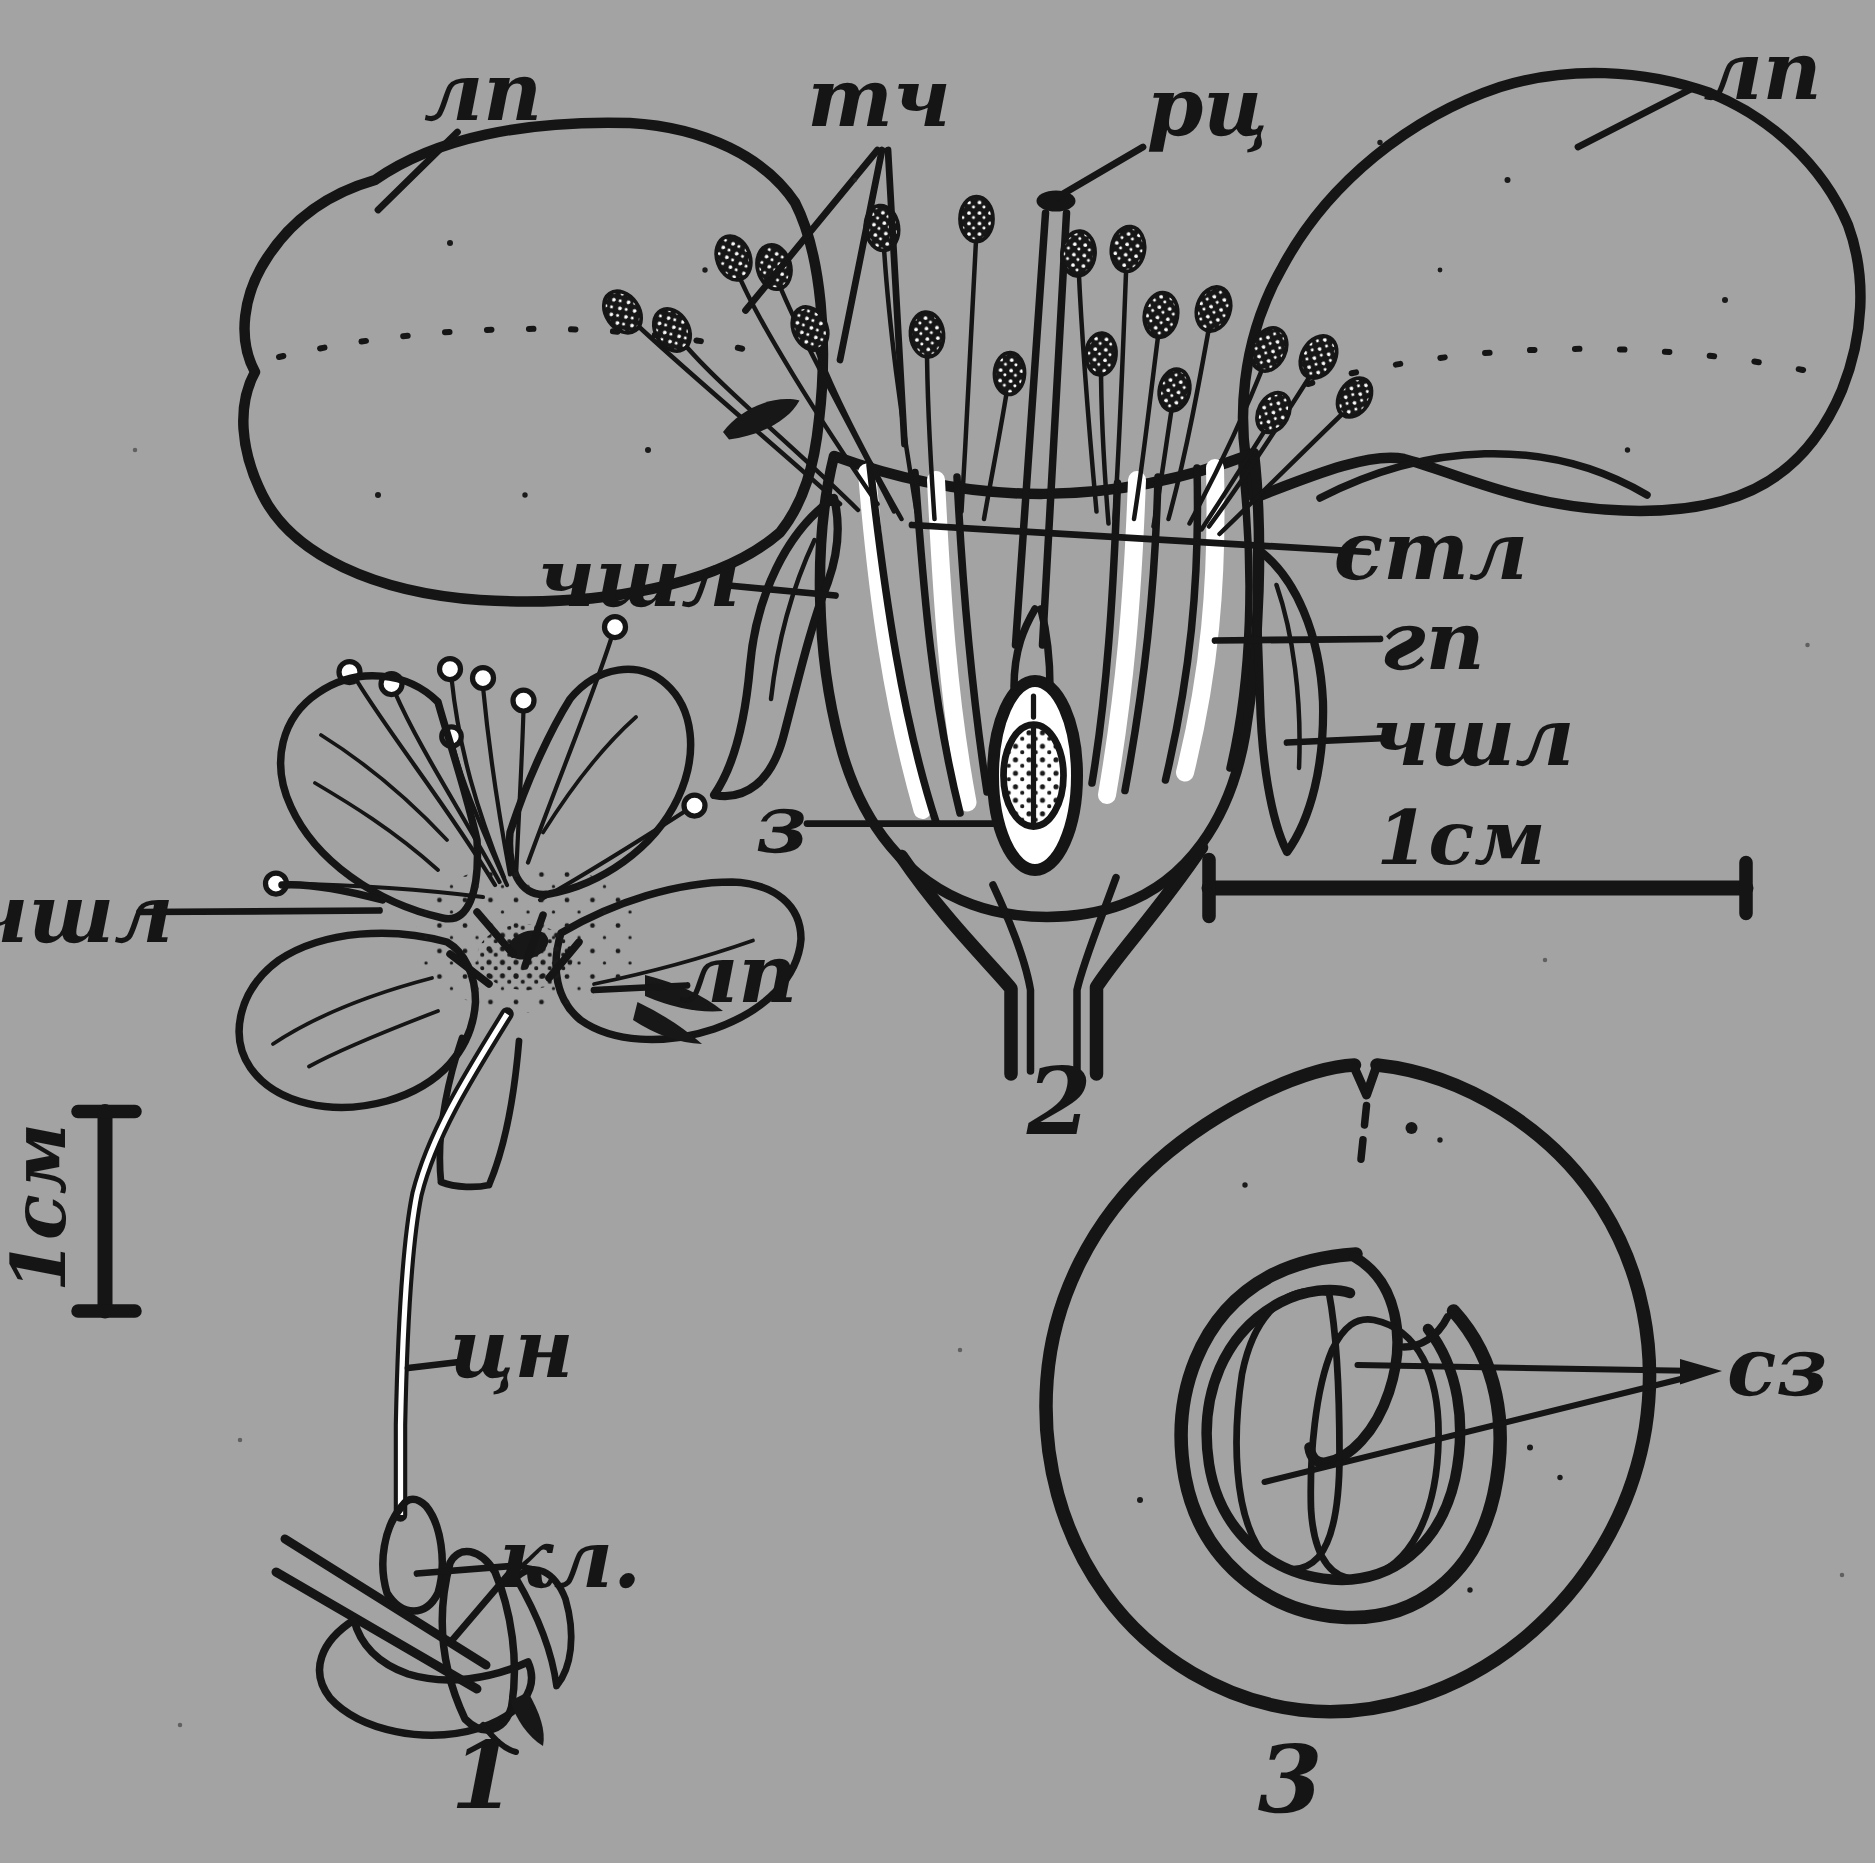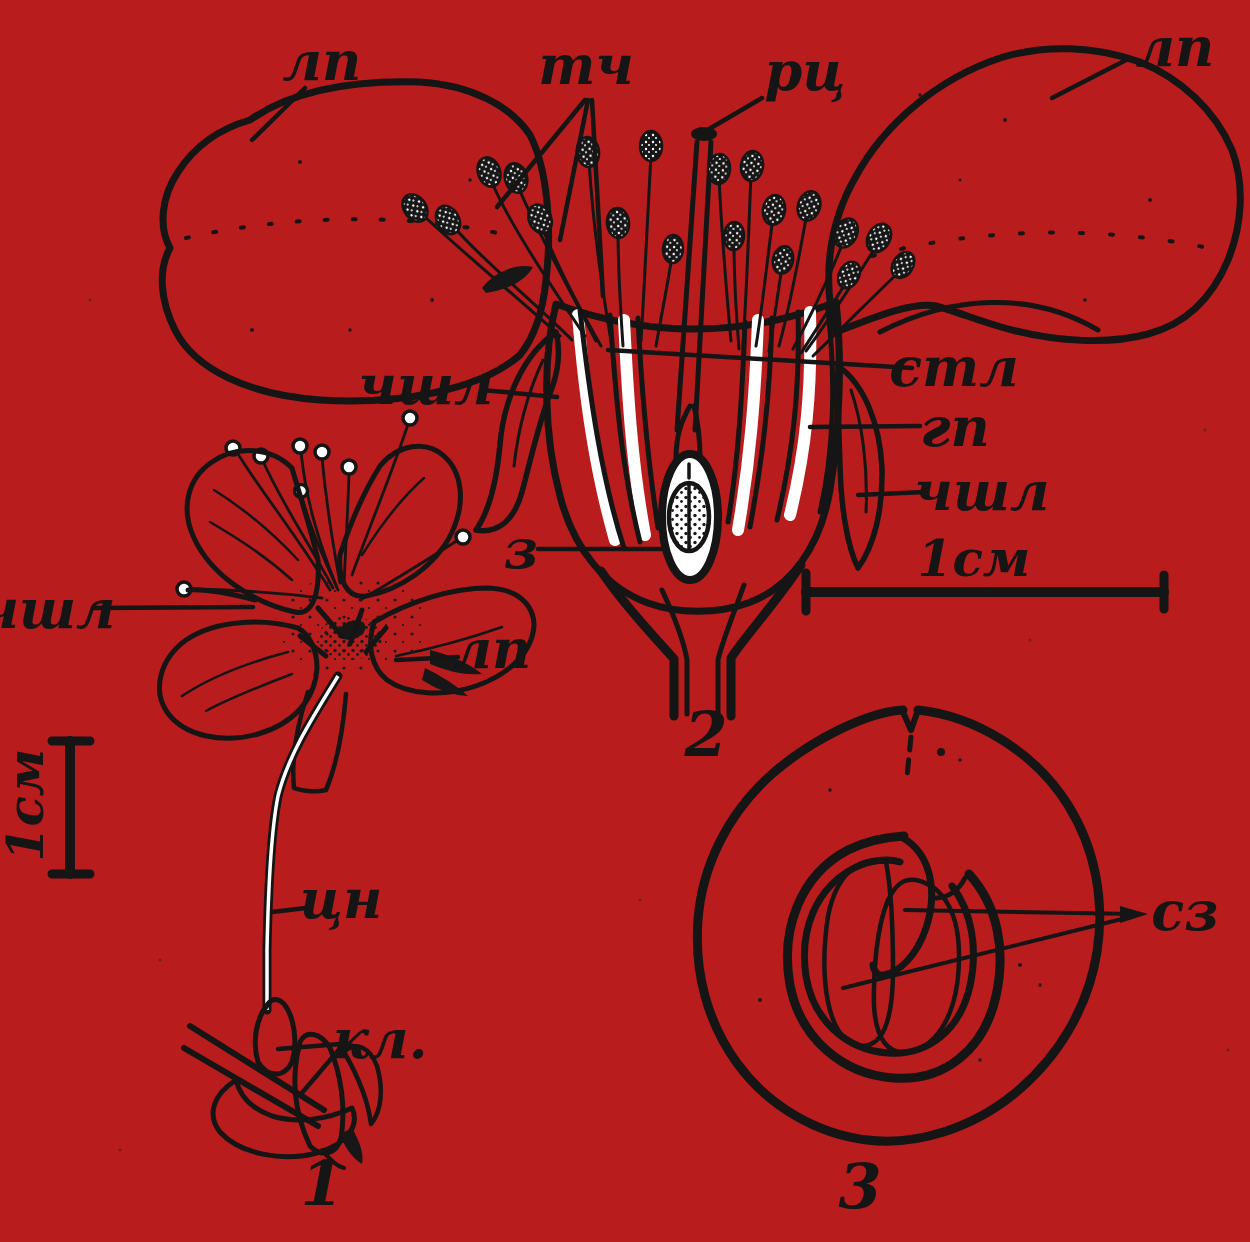--- a/index.html
+++ b/index.html
@@ -1,16 +1,16 @@
 <!DOCTYPE html>
 <html><head>
 <meta charset="utf-8">
 <style>
   html,body{margin:0;padding:0;background:#e8e8e8;}
-  #page{width:1250px;height:1242px;background:#b91c1c;position:relative;margin:0 auto;overflow:hidden;}
+  #page{width:1250px;height:1242px;background:#a3a3a3;position:relative;margin:0 auto;overflow:hidden;}
   svg{display:block;}
   .lbl{font-family:"DejaVu Serif",serif;font-style:italic;font-weight:bold;font-size:54px;fill:#151515;}
   .scl{font-family:"DejaVu Serif",serif;font-style:italic;font-weight:bold;font-size:50px;fill:#151515;}
   .num{font-family:"DejaVu Serif",serif;font-style:italic;font-weight:bold;font-size:62px;fill:#151515;}
   .ink{stroke:#151515;fill:none;stroke-linecap:round;stroke-linejoin:round;}
 </style>
 </head>
 <body>
 
 <div id="page">

